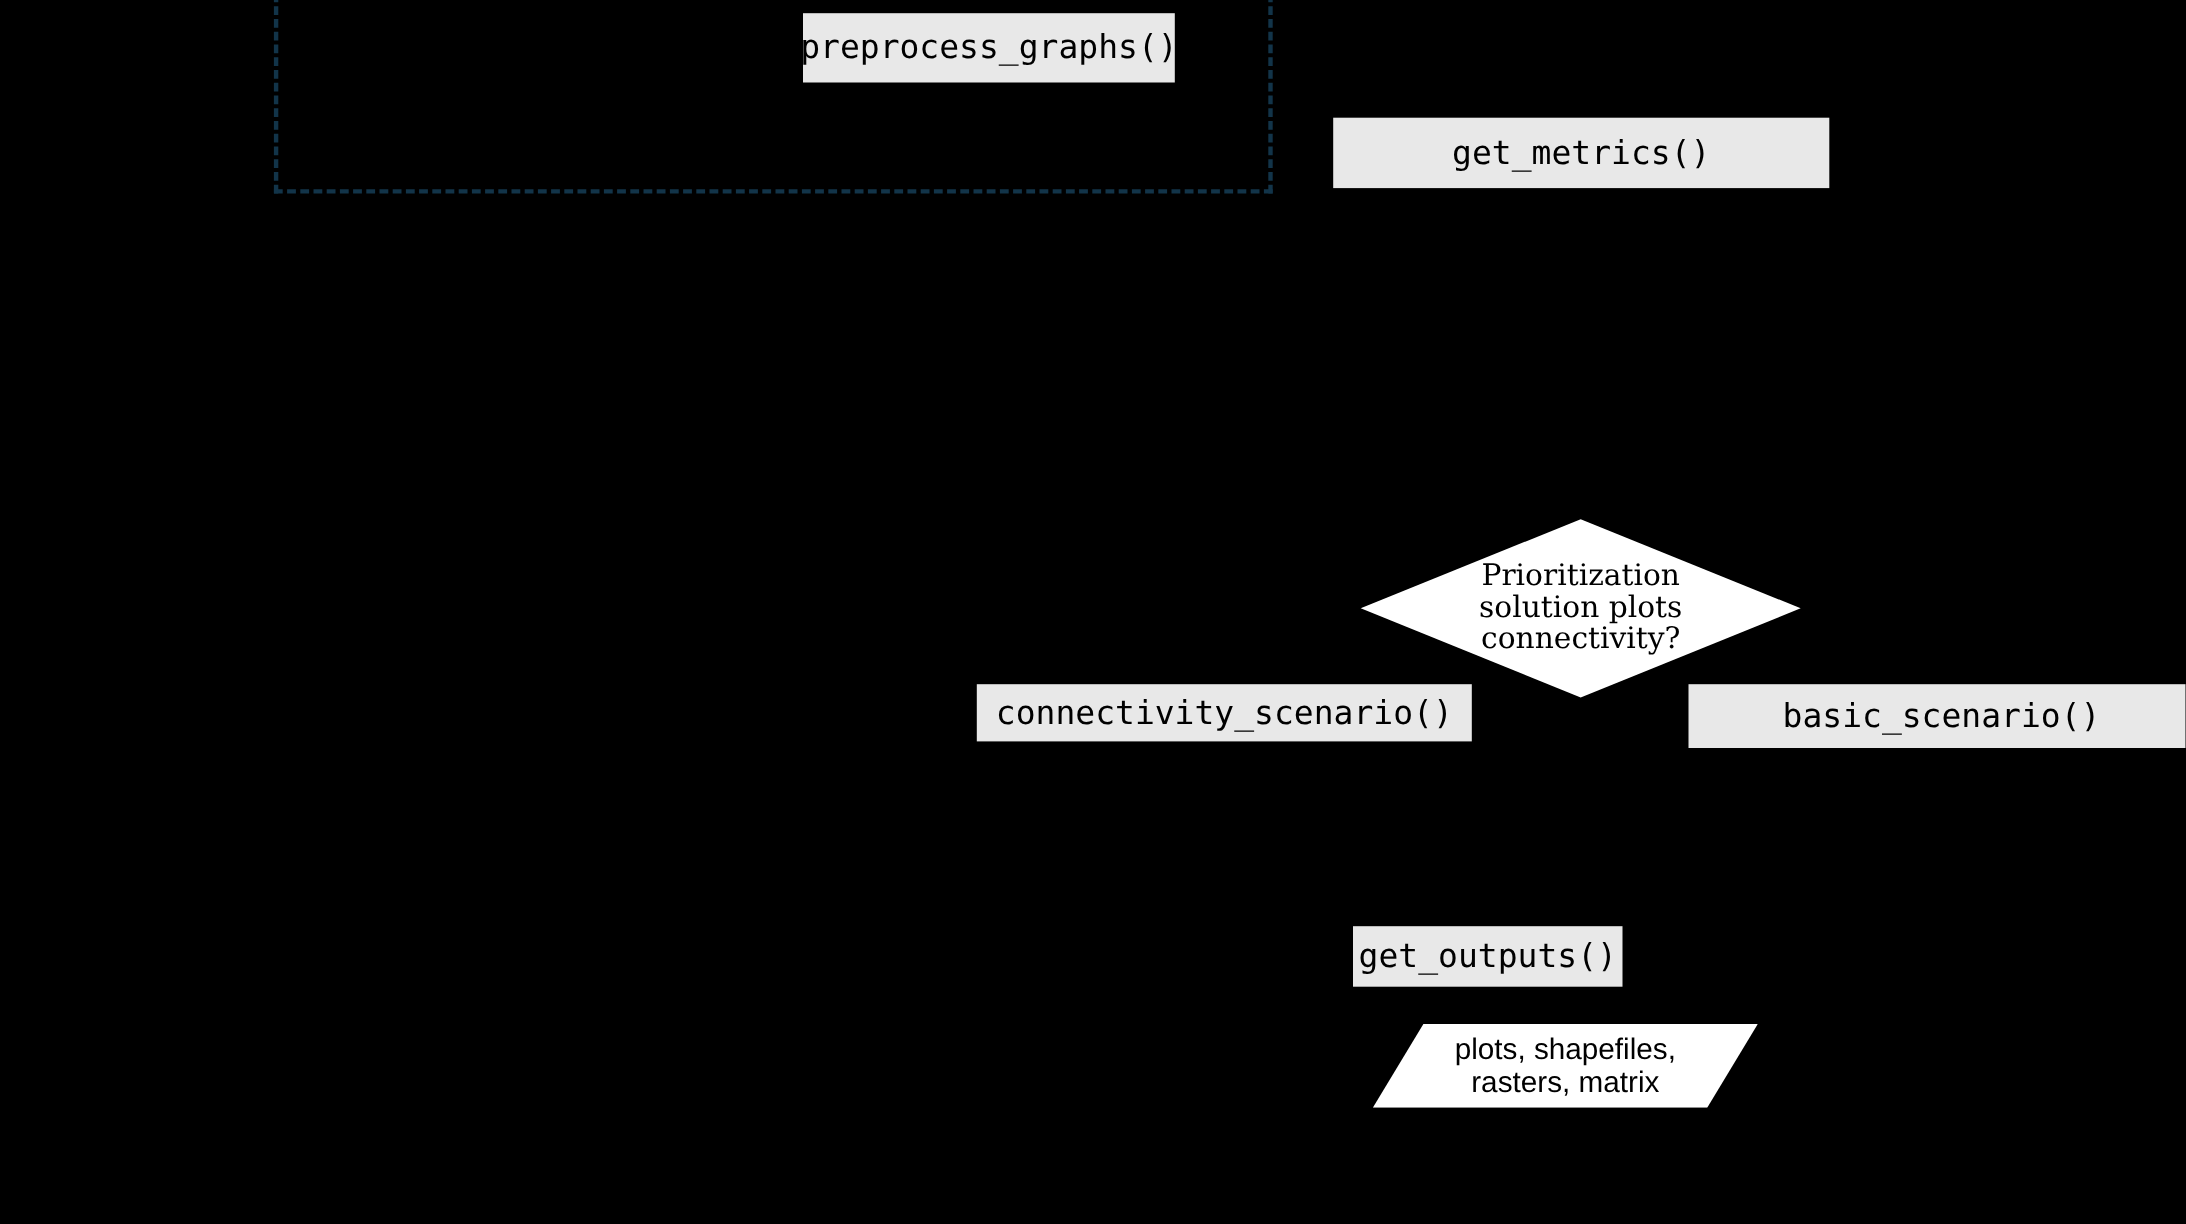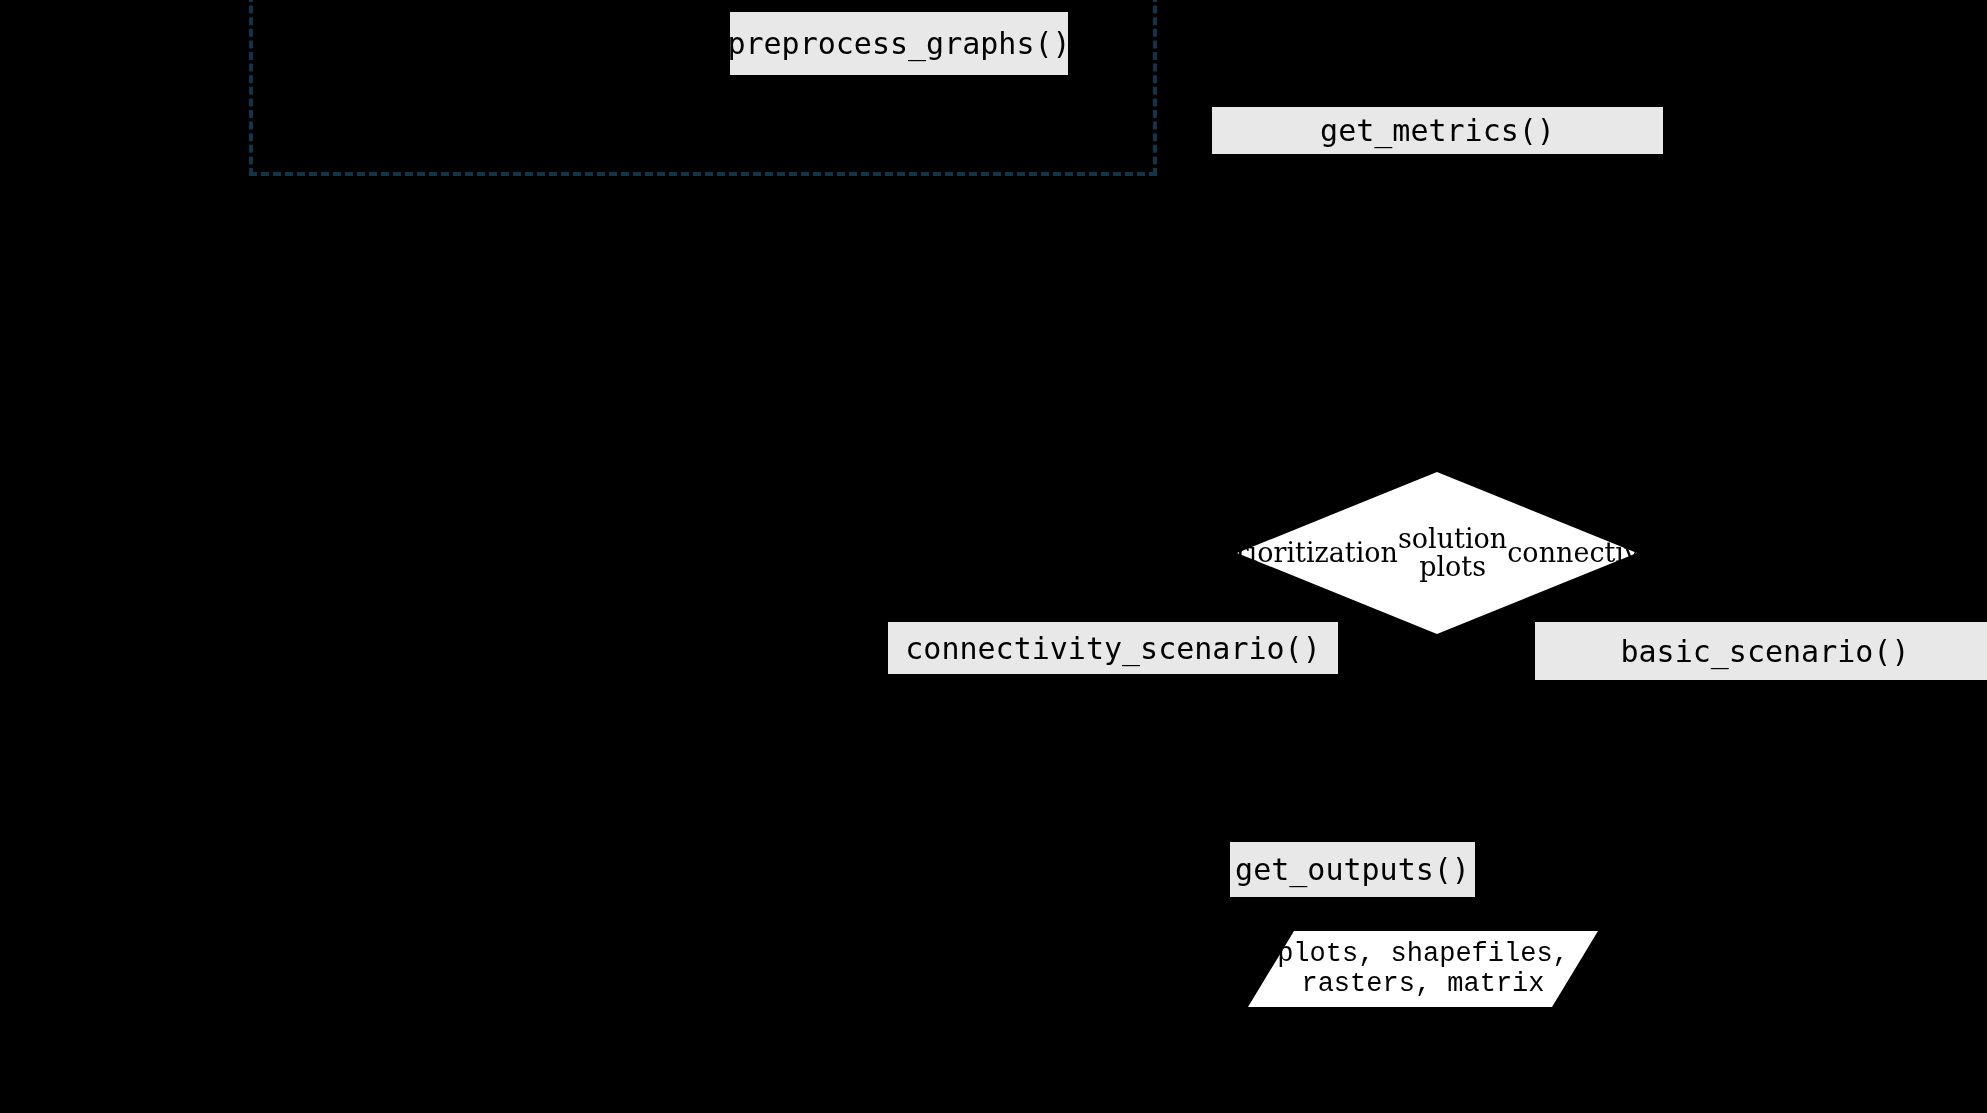--- a/index.html
+++ b/index.html
@@ -45,26 +45,26 @@
     position: absolute;
   }
   .diamond-wrap svg {
     position: absolute;
     left: 0;
     top: 0;
     overflow: visible;
   }
   .diamond-label {
     position: absolute;
-    left: 16px;
+    left: 0;
     top: 0;
     width: 100%;
     height: 100%;
     display: flex;
-    flex-direction: row;
+    flex-direction: column;
     align-items: center;
     justify-content: center;
     color: #000000;
     font-family: "DejaVu Serif", serif;
     font-size: 27px;
     line-height: 1.05;
     text-align: center;
     pointer-events: none;
   }
   .diamond-label span { display: block; }
@@ -82,40 +82,40 @@
     position: absolute;
     left: 0;
     top: 0;
     width: 100%;
     height: 100%;
     display: flex;
     flex-direction: column;
     align-items: center;
     justify-content: center;
     color: #000000;
-    font-family: Liberation Mono, monospace;
+    font-family: Liberation Sans, sans-serif;
     font-size: 27px;
     line-height: 1.12;
     text-align: center;
     pointer-events: none;
   }
   .para-label span { display: block; }
 </style>
 </head>
 <body>
 
 <div id="canvas">
 
   <div class="group-frame" style="left:249px; top:-6px; width:908px; height:182px;"></div>
 
   <div class="proc-box" style="left:730px; top:12px; width:338px; height:63px;">
     <span>preprocess_graphs()</span>
   </div>
 
-  <div class="proc-box" style="left:1212px; top:107px; width:451px; height:47px;">
+  <div class="proc-box" style="left:1212px; top:107px; width:451px; height:64px;">
     <span>get_metrics()</span>
   </div>
 
   <div class="diamond-wrap" style="left:1237px; top:472px; width:400px; height:162px;">
     <svg width="400" height="162" viewBox="0 0 400 162" aria-hidden="true">
       <polygon points="200,0 400,81 200,162 0,81" fill="#ffffff"></polygon>
     </svg>
     <div class="diamond-label">
       <span>Prioritization</span>
       <span>solution plots</span>

